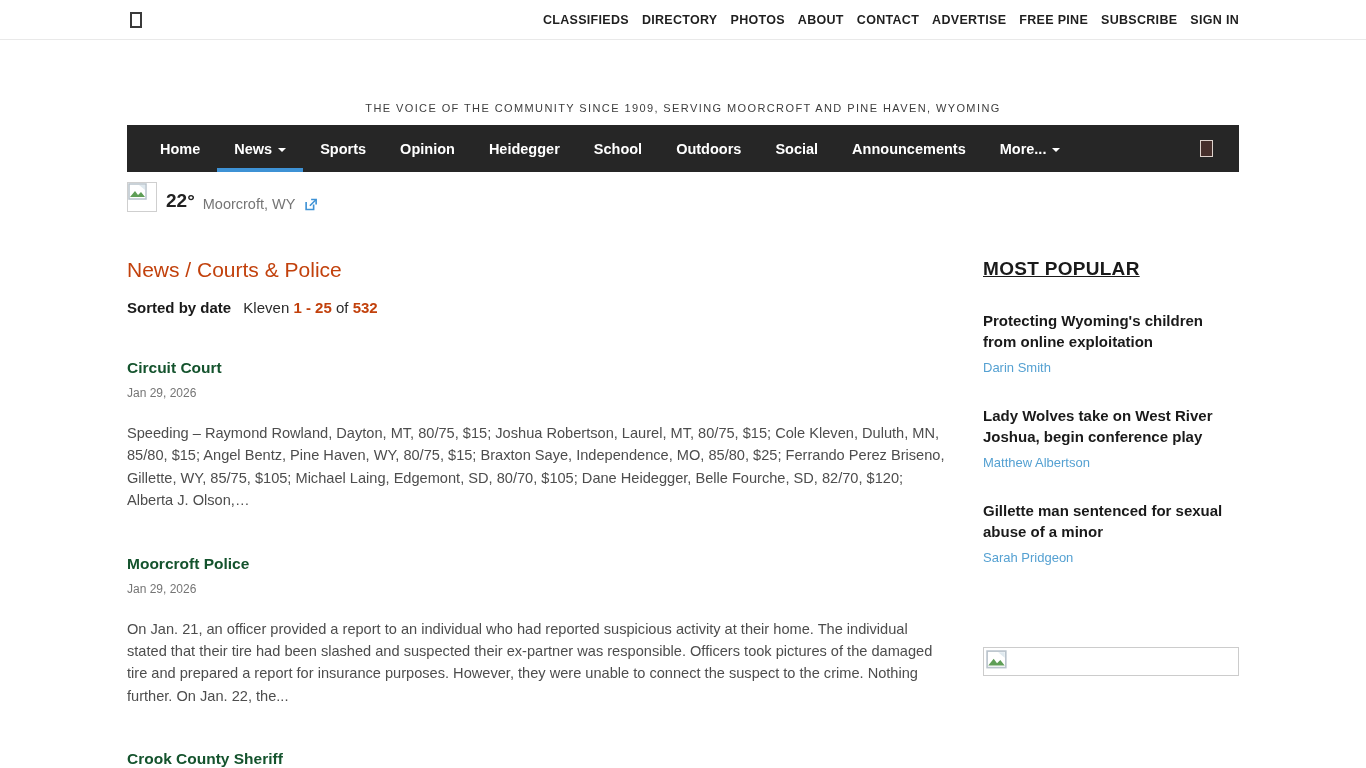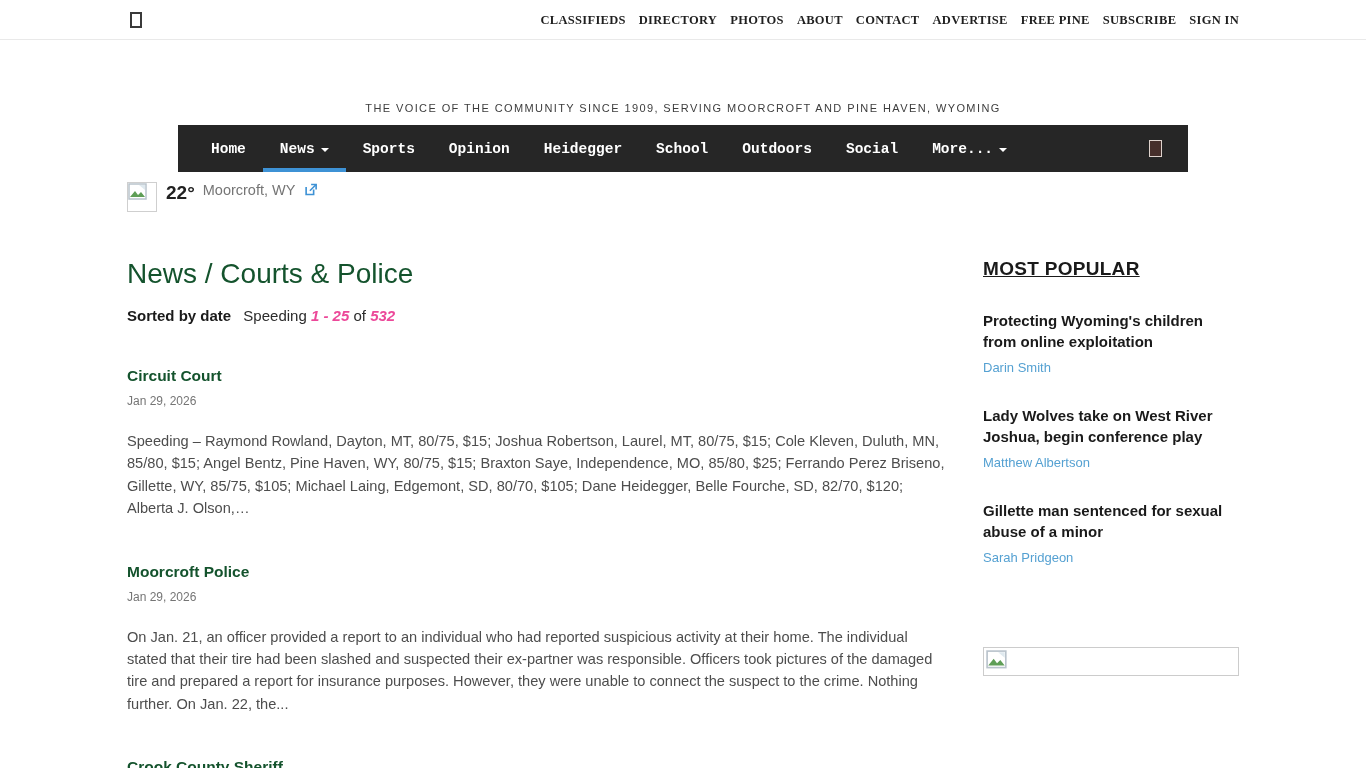--- a/index.html
+++ b/index.html
@@ -5,45 +5,45 @@
   * { box-sizing: border-box; }
   html,body { margin:0; padding:0; }
   body {
     width:1366px; height:768px; overflow:hidden;
     background:#ffffff;
     font-family:"Liberation Sans", sans-serif;
     color:#212121;
   }
   
   .topbar { height:40px; border-bottom:1px solid #e9e9e9; display:flex; align-items:center; }
-  .topbar-inner { width:1112px; margin:14px auto; display:flex; align-items:flex-end;font-family:Liberation Serif, serif; }
+  .topbar-inner { width:1112px; margin:14px auto; display:flex; align-items:center; }
   .logo-ph { width:12px; height:16px; border:2px solid #3a3a3a; margin-left:3px; }
   .top-links { margin-left:auto; display:flex; gap:13px; }
   .top-link { font-size:12.5px; font-weight:bold; color:#1f1f1f; letter-spacing:.3px; cursor:pointer; white-space:nowrap; }
   
   .tagline { text-align:center; margin-top:62px; font-size:11px; letter-spacing:1.4px; color:#3d3d3d; }
   
-  .mainnav { width:1010px; margin:11px auto 0; background:#262626; height:47px; display:flex; align-items:stretch;font-family:Liberation Mono, monospace; }
+  .mainnav { width:1112px; margin:11px auto 0; background:#262626; height:47px; display:flex; align-items:stretch; }
   .nav-item { display:flex; align-items:center; gap:6px; padding:0 17px; color:#fff; font-size:14.5px; font-weight:bold; position:relative; cursor:pointer; white-space:nowrap; }
   .nav-item:first-child { margin-left:16px; }
   .nav-item.active::after { content:""; position:absolute; left:0; right:0; bottom:0; height:4px; background:#3e92d5; }
   .caret { width:0; height:0; border-left:4px solid transparent; border-right:4px solid transparent; border-top:4px solid #ffffff; margin-top:2px; }
   .nav-search { margin-left:auto; margin-right:26px; align-self:center; width:13px; height:17px; border:1px solid #ded2cc; background:rgba(110,60,50,.45); cursor:pointer; }
   
-  .weather { width:1112px; margin:10px auto 0; display:flex; align-items:flex-start; }
+  .weather { width:1112px; margin:10px auto 0; display:flex; align-items:flex-end; }
   .weather-img { width:30px; height:30px; border:1px solid #cfcfcf; overflow:hidden; }
   .weather-temp { font-size:19px; font-weight:bold; margin-left:9px; color:#212121; }
   .weather-loc { font-size:14.5px; color:#757575; margin-left:8px; }
   .ext-link { margin-left:8px; cursor:pointer; display:flex; align-items:center; }
   
   .content { width:1112px; margin:46px auto 0; display:flex; }
   .main { width:822px; }
-  .page-title { font-size:28px; font-weight:400; color:#14532d; margin:0; }
+  .page-title { font-size:21px; font-weight:400; color:#c2410c; margin:0; }
   .results-line { margin-top:17px; font-size:15px; color:#2b2b2b; }
-  .results-line .b { font-weight:bold; color:#ec4899;font-style:italic; }
+  .results-line .b { font-weight:bold; color:#c2410c; }
   .results-line .sorted { font-weight:bold; color:#1a1a1a; margin-right:8px; }
   .article { margin-top:43px; }
   .article:first-of-type { margin-top:48px; }
   .article-title { font-size:15.5px; font-weight:bold; color:#14532d; cursor:pointer; }
   .article-date { margin-top:9px; font-size:12px; color:#757575; }
   .article-excerpt { margin-top:22px; font-size:14.6px; color:#4d4d4d; line-height:22.4px; }
   
   .sidebar { width:256px; margin-left:auto; }
   .mp-heading { font-size:19px; font-weight:bold; color:#1a1a1a; letter-spacing:.3px;text-decoration:underline; }
   .mp-item { margin-top:30px; }
@@ -94,20 +94,23 @@
   <div class="nav-item">
       <span>School</span>
     </div>
   <div class="nav-item">
       <span>Outdoors</span>
     </div>
   <div class="nav-item">
       <span>Social</span>
     </div>
   <div class="nav-item">
+      <span>Announcements</span>
+    </div>
+  <div class="nav-item">
       <span>More...</span>
       <span class="caret"></span>
     </div>
   <div class="nav-search"></div>
 </div>
 
 <div class="weather">
   <div class="weather-img">
     <svg width="20" height="20" viewBox="0 0 20 20">
       <rect x="1" y="1" width="17" height="15" fill="none" stroke="#b9c3cc" stroke-width="1.5"></rect>
@@ -126,21 +129,21 @@
   </span>
 </div>
 
 <div class="content">
 
   <div class="main">
     <h1 class="page-title">News / Courts &amp; Police</h1>
 
     <div class="results-line">
       <span class="sorted">Sorted by date</span>
-      <span>Speeding</span>
+      <span>Kleven</span>
       <span class="b">1 - 25</span>
       <span>of</span>
       <span class="b">532</span>
     </div>
 
     <div class="article">
       <div class="article-title">Circuit Court</div>
       <div class="article-date">Jan 29, 2026</div>
       <div class="article-excerpt">Speeding – Raymond Rowland, Dayton, MT, 80/75, $15; Joshua Robertson, Laurel, MT, 80/75, $15; Cole Kleven, Duluth, MN, 85/80, $15; Angel Bentz, Pine Haven, WY, 80/75, $15; Braxton Saye, Independence, MO, 85/80, $25; Ferrando Perez Briseno, Gillette, WY, 85/75, $105; Michael Laing, Edgemont, SD, 80/70, $105; Dane Heidegger, Belle Fourche, SD, 82/70, $120; Alberta J. Olson,…</div>
     </div>

